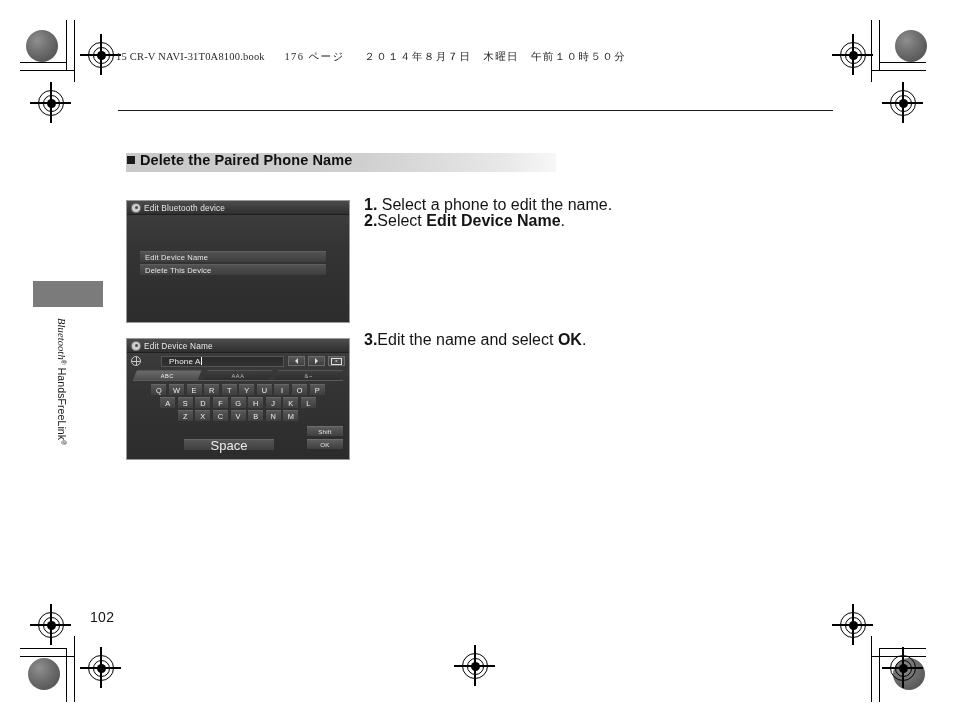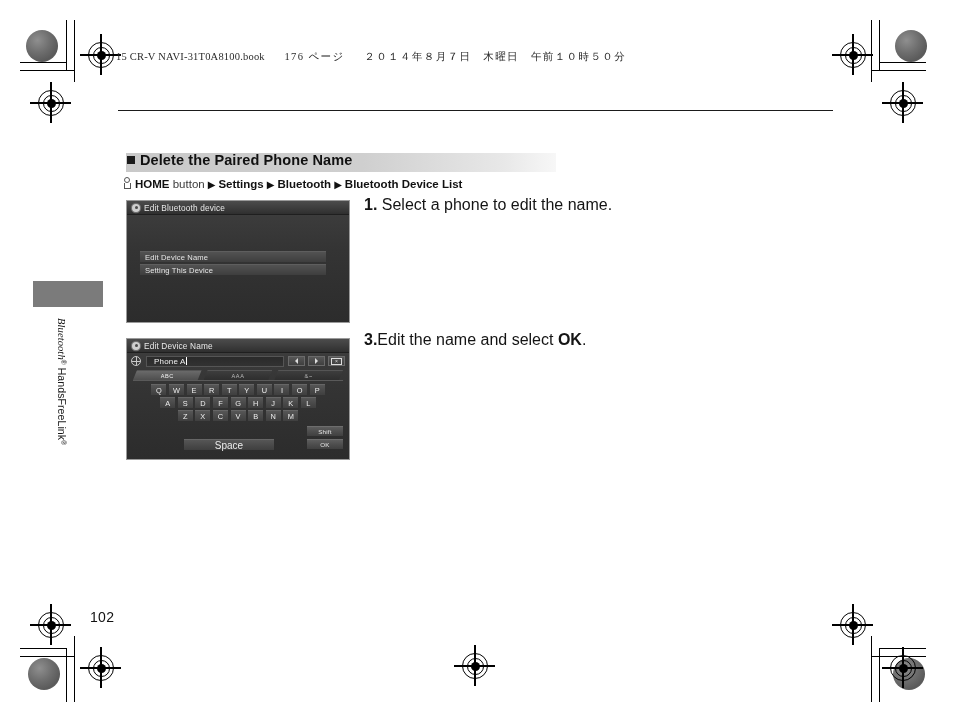--- a/index.html
+++ b/index.html
@@ -220,21 +220,21 @@
     content: ""; position: absolute; left: 50%; top: 0;
     width: 1px; height: 8px; margin-left: -0.5px; background: #c8c8c8;
   }
   .globe::after {
     content: ""; position: absolute; top: 50%; left: 0;
     height: 1px; width: 8px; margin-top: -0.5px; background: #c8c8c8;
   }
   .kb-field {
     flex: 1;
     height: 11px;
-    margin-left: 5px;
+    margin-left: 20px;
     background: linear-gradient(to bottom, #2a2a2a, #323232);
     border: 1px solid #555;
     box-sizing: border-box;
     display: flex; align-items: center;
     position: relative;
   }
   .kb-field .val {
     font-size: 8px; color: #f0f0f0;
     padding-left: 7px; letter-spacing: 0.2px;
   }
@@ -293,21 +293,21 @@
     font-size: 7.4px; color: #ededed;
     box-sizing: border-box;
   }
   .kb-bottom { position: absolute; left: 0; right: 0; top: 84px; height: 34px; }
   .space-key {
     position: absolute; left: 57px; top: 16px;
     width: 90px; height: 11px;
     background: linear-gradient(to bottom, #565656 0%, #4a4a4a 50%, #3f3f3f 100%);
     border-top: 1px solid #666;
     display: flex; align-items: center; justify-content: center;
-    font-size: 10px; color: #ededed;
+    font-size: 13px; color: #ededed;
     box-sizing: border-box;
   }
   .side-key {
     position: absolute; right: 6px;
     width: 36px; height: 10px;
     background: linear-gradient(to bottom, #5d5d5d 0%, #4c4c4c 55%, #404040 100%);
     border-top: 1px solid #6d6d6d;
     display: flex; align-items: center; justify-content: center;
     font-size: 6.2px; color: #e6e6e6;
     letter-spacing: 0.2px;
@@ -427,49 +427,49 @@
     <span class="jp">２０１４年８月７日　木曜日　午前１０時５０分</span>
   </div>
 
   <div class="rule"></div>
 
   <div class="sect-band"></div>
   <div class="sect-title">
     <span class="sq"></span><span>Delete the Paired Phone Name</span>
   </div>
 
-  <div class="navpath">
-    <span class="home-glyph"></span><b>HOME</b><span class="lt">&nbsp;</span><span class="lt">button</span><span class="tri">▶</span><b>Settings</b><span class="tri">▶</span><b>Bluetooth</b><span class="tri">▶</span><b>Bluetooth Device List</b>
-  </div>
 
   <div class="steps" id="steps-a">
     <div>
       <span class="num">1.</span>
       <span>Select a phone to edit the name.</span>
+    </div>
+    <div>
+      <span class="num">2.</span><span>Select </span><span class="bold">Edit Device Name</span><span>.</span>
     </div>
   </div>
 
   <div class="steps" id="steps-b">
     <div>
       <span class="num">3.</span><span>Edit the name and select </span><span class="bold">OK</span><span>.</span>
     </div>
   </div>
 
   <div class="shot" id="shot-menu">
     <div class="shot-bg"></div>
     <div class="titlebar">
       <span class="gear"></span>
       <span class="tt">Edit Bluetooth device</span>
     </div>
     <div class="menu-rows">
       <div class="menu-row">
         <span>Edit Device Name</span>
       </div>
       <div class="menu-row">
-        <span>Setting This Device</span>
+        <span>Delete This Device</span>
       </div>
     </div>
   </div>
 
   <div class="shot" id="shot-kbd">
     <div class="shot-bg"></div>
     <div class="titlebar">
       <span class="gear"></span>
       <span class="tt">Edit Device Name</span>
     </div>

